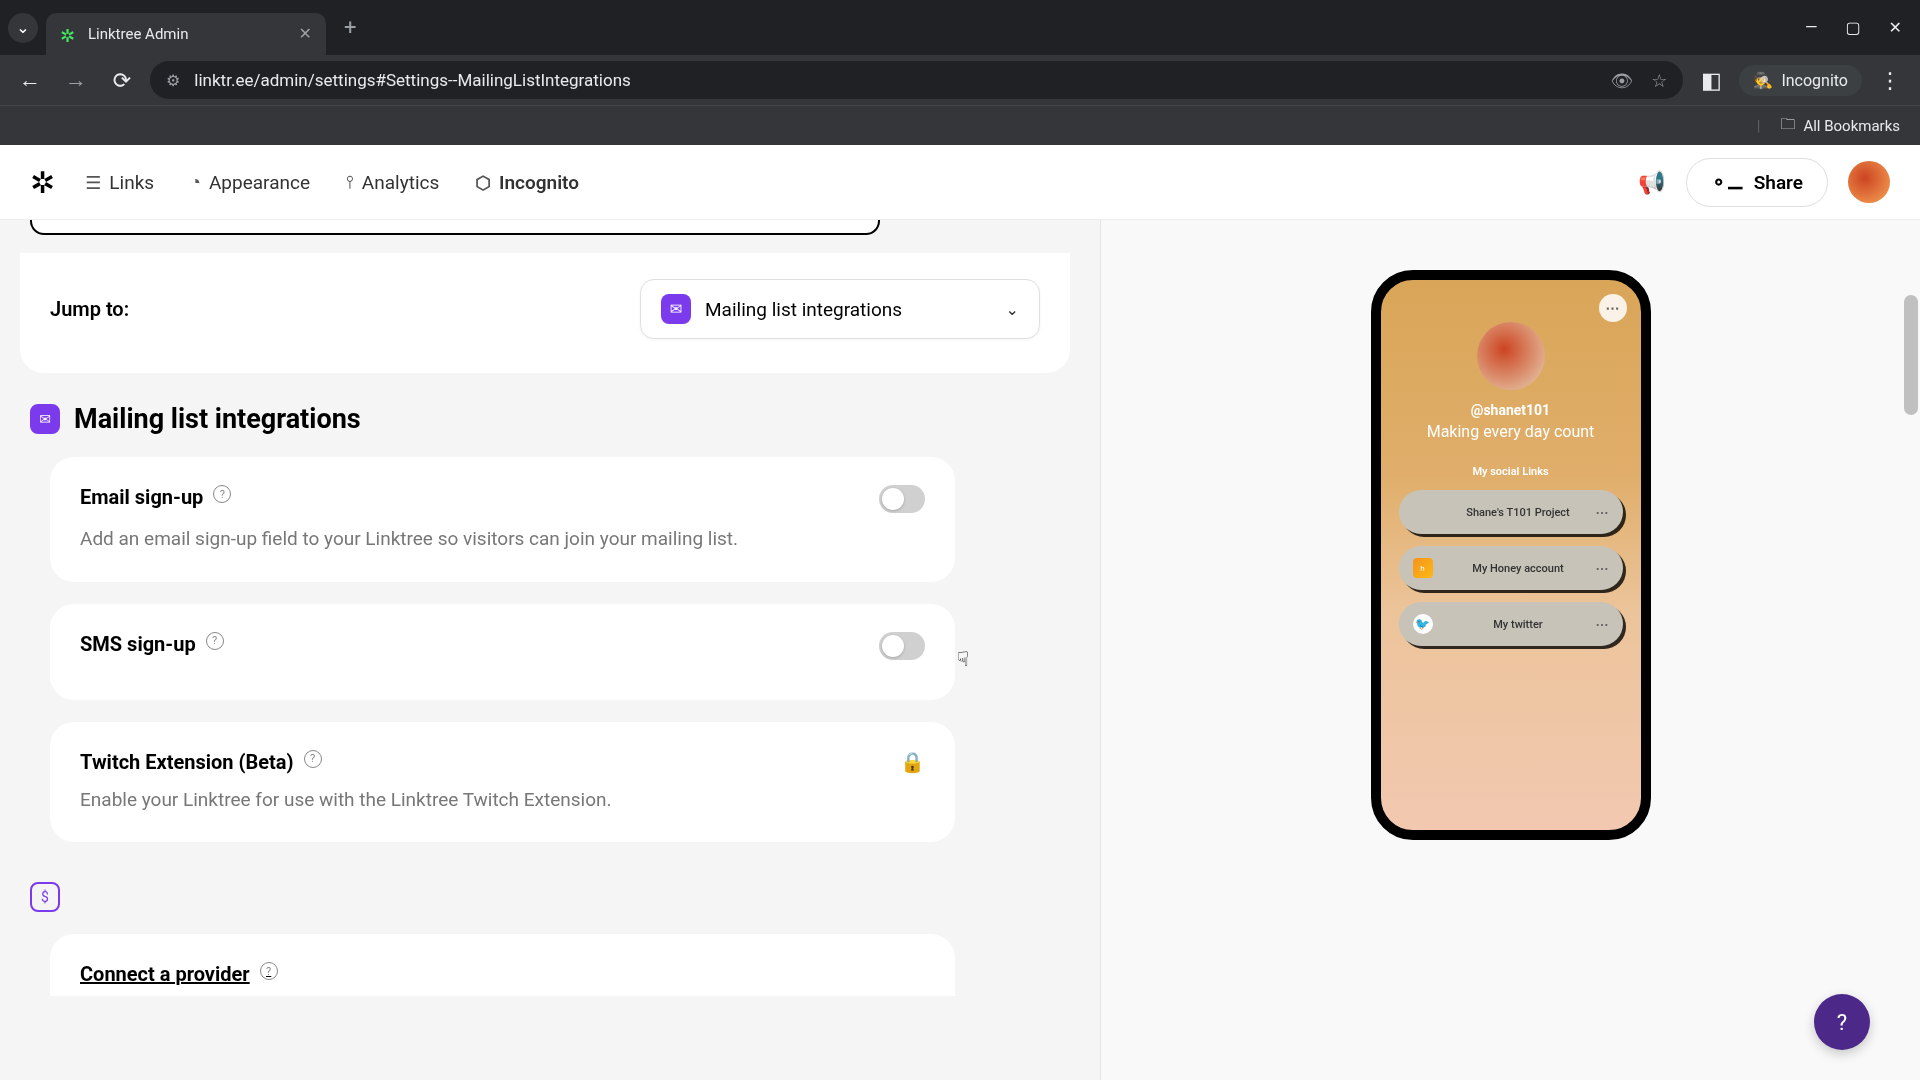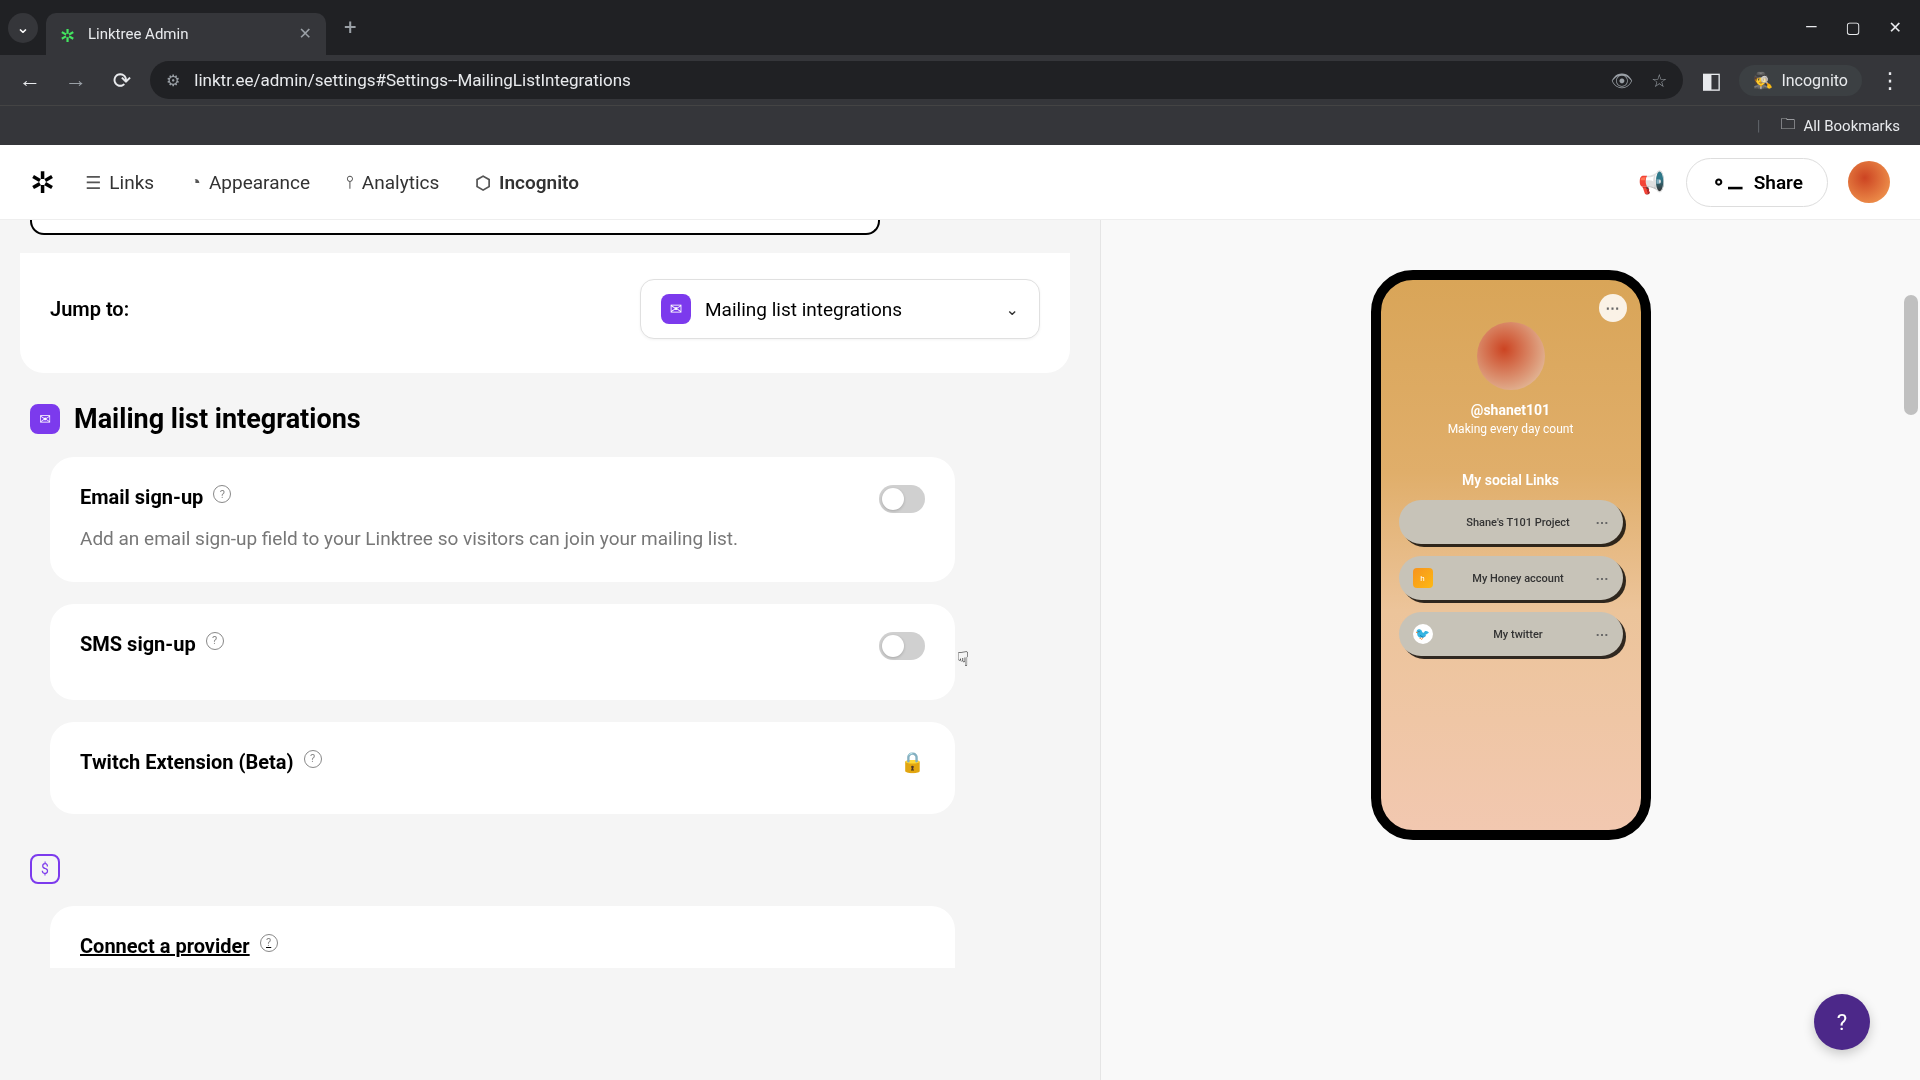--- a/index.html
+++ b/index.html
@@ -67,22 +67,22 @@
     .toggle { margin-left: auto; width: 46px; height: 28px; background: #d0d0d0; border-radius: 14px; position: relative; cursor: pointer; }
     .toggle-knob { width: 22px; height: 22px; background: #fff; border-radius: 50%; position: absolute; top: 3px; left: 3px; box-shadow: 0 1px 3px rgba(0,0,0,0.2); }
     .lock-icon { margin-left: auto; font-size: 20px; color: #555; }
     
     
     .phone { width: 280px; height: 570px; background: linear-gradient(180deg, #d9a558 0%, #e0ae6a 35%, #ecc49a 60%, #f2c8b0 100%); border-radius: 42px; border: 10px solid #000; position: relative; overflow: hidden; }
     .phone-dots { position: absolute; top: 14px; right: 14px; width: 28px; height: 28px; background: rgba(255,255,255,0.85); border-radius: 50%; display: flex; align-items: center; justify-content: center; font-size: 14px; color: #666; font-weight: bold; }
     .phone-content { padding: 42px 18px 0; display: flex; flex-direction: column; align-items: center; }
     .phone-avatar { width: 68px; height: 68px; border-radius: 50%; background: radial-gradient(circle at 40% 40%, #c42, #e8d5b5); margin-bottom: 12px; }
     .phone-handle { color: #fff; font-size: 14px; font-weight: 700; margin-bottom: 4px; }
-    .phone-tagline { color: #fff; font-size: 12px; margin-bottom: 36px; }
-    .phone-heading { color: #fff; font-size: 14px; font-weight: 600; margin-bottom: 12px; }
+    .phone-tagline { color: #fff; font-size: 16px; margin-bottom: 24px; }
+    .phone-heading { color: #fff; font-size: 11px; font-weight: 600; margin-bottom: 12px; }
     .phone-link { width: 100%; background: #c7c3b8; border-radius: 24px; padding: 12px 14px; display: flex; align-items: center; margin-bottom: 12px; box-shadow: 3px 3px 0 rgba(0,0,0,0.8); position: relative; cursor: pointer; }
     .phone-link-icon { width: 20px; height: 20px; border-radius: 50%; background: #888; margin-right: 8px; font-size: 12px; display: flex; align-items: center; justify-content: center; color: #333; flex-shrink: 0; }
     .phone-link-icon.honey { background: linear-gradient(135deg, #f7931e, #fdb913); color: #fff; font-size: 8px; border-radius: 4px; }
     .phone-link-icon.twitter { background: #fff; color: #1da1f2; }
     .phone-link-icon.spacer { background: transparent; }
     .phone-link-text { flex: 1; text-align: center; font-size: 11px; color: #333; font-weight: 500; }
     .phone-link-dots { font-size: 13px; color: #666; font-weight: bold; }
     
     .help-fab { position: absolute; bottom: 30px; right: 50px; width: 56px; height: 56px; background: #4c2889; border-radius: 50%; display: flex; align-items: center; justify-content: center; color: #fff; font-size: 22px; cursor: pointer; box-shadow: 0 4px 12px rgba(0,0,0,0.2); }
     
@@ -210,20 +210,21 @@
           </div>
         </div>
       </div>
 
       <div class="card">
         <div class="card-head">
           <span class="card-title">Twitch Extension (Beta)</span>
           <span class="help-icon">?</span>
           <span class="lock-icon">🔒</span>
         </div>
+        <p class="card-desc">Enable your Linktree for use with the Linktree Twitch Extension.</p>
       </div>
 
       <div class="section-header" style="margin-top:40px;">
         <span class="section-icon">$</span>
       </div>
 
       <div class="card" style="border-radius:24px 24px 0 0; margin-bottom:0; padding-bottom:10px;">
         <div class="card-head" style="margin-bottom:0;text-decoration:underline;">
           <span class="card-title">Connect a provider</span>
           <span class="help-icon">?</span>

